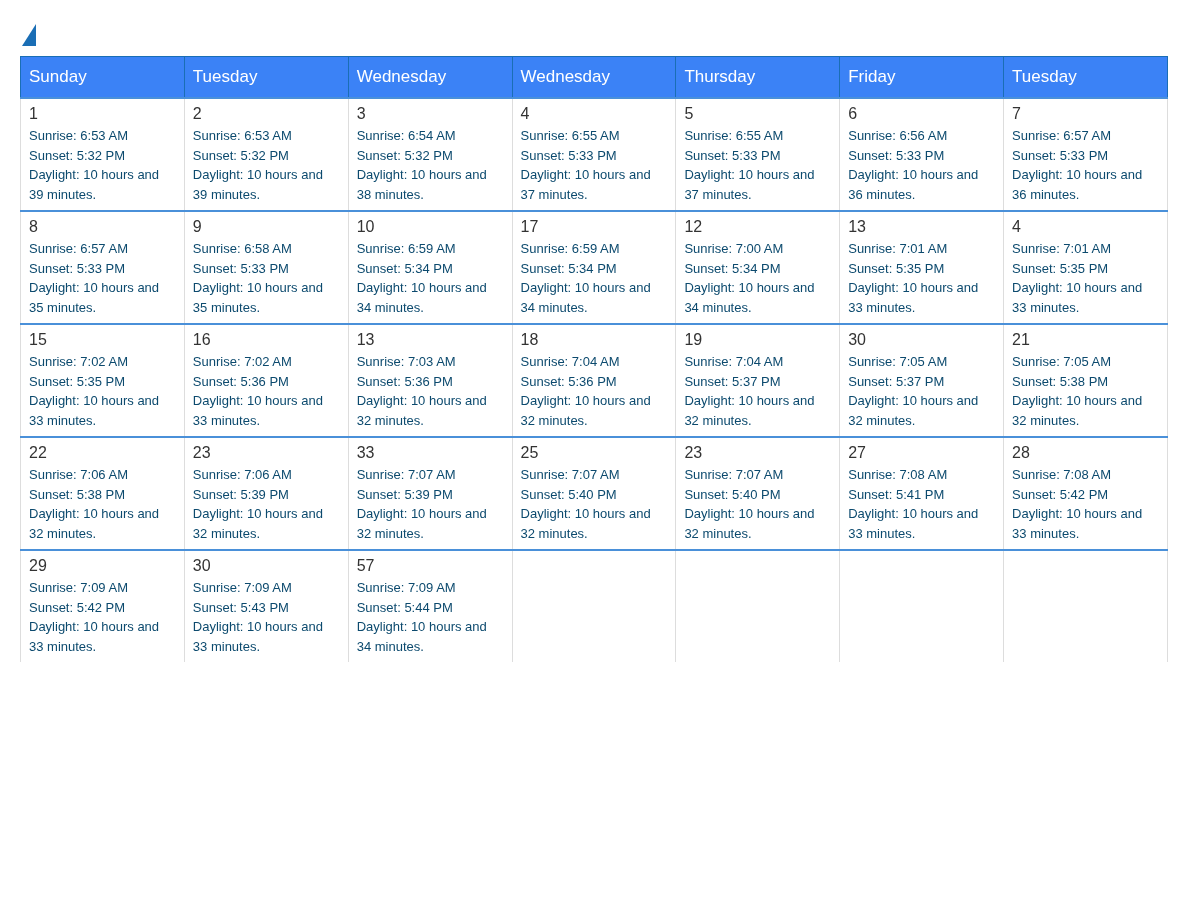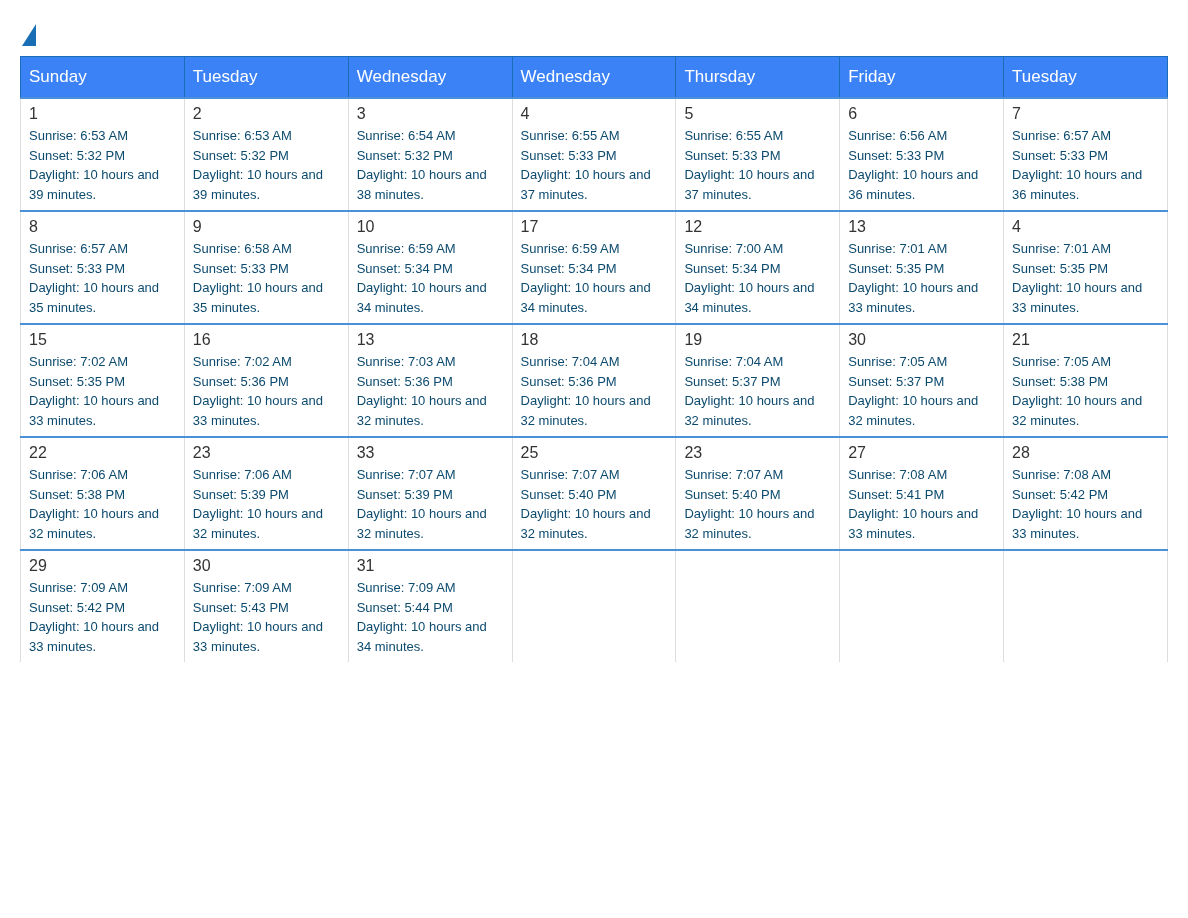--- a/index.html
+++ b/index.html
@@ -322,21 +322,21 @@
           Sunrise: 7:09 AM<br>Sunset: 5:42 PM<br>Daylight: 10 hours and 33 minutes.
         </div>
       </td>
         <td>
         <span class="day-number">30</span>
         <div class="day-info">
           Sunrise: 7:09 AM<br>Sunset: 5:43 PM<br>Daylight: 10 hours and 33 minutes.
         </div>
       </td>
         <td>
-        <span class="day-number">31</span>
+        <span class="day-number">57</span>
         <div class="day-info">
           Sunrise: 7:09 AM<br>Sunset: 5:44 PM<br>Daylight: 10 hours and 34 minutes.
         </div>
       </td>
         <td class="empty-cell"></td>
         <td class="empty-cell"></td>
         <td class="empty-cell"></td>
         <td class="empty-cell"></td>
       </tr>
     </tbody>

